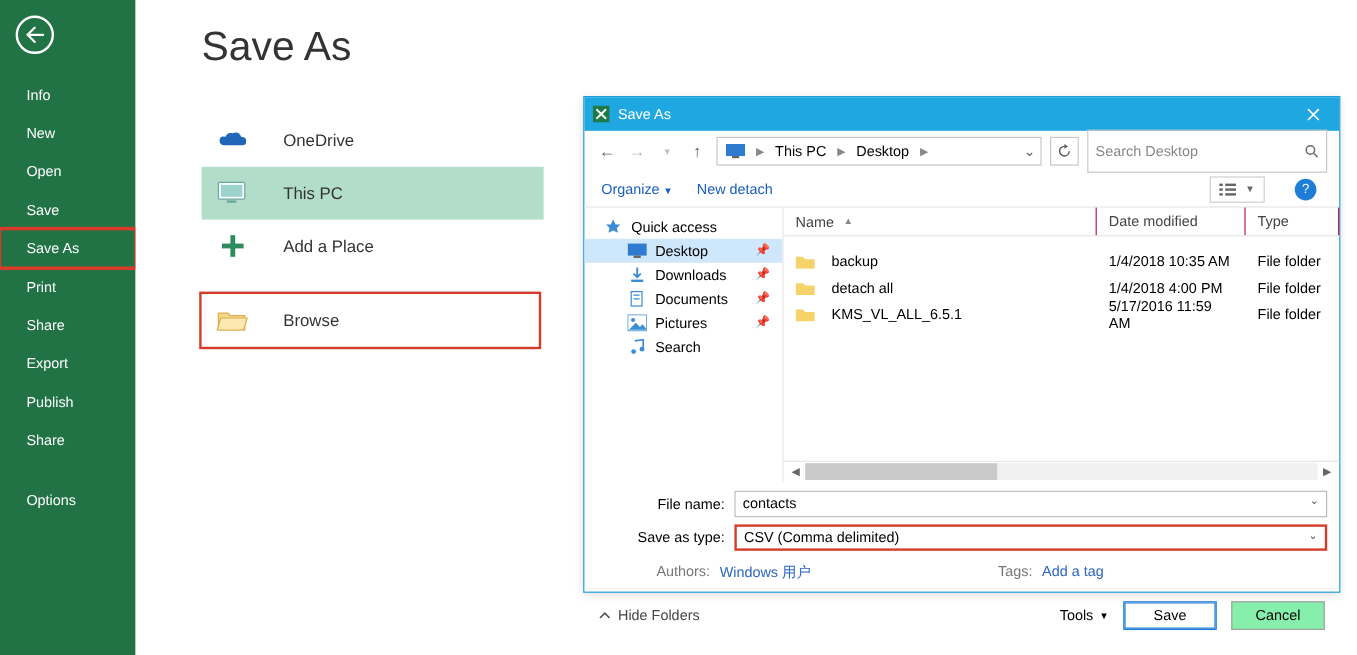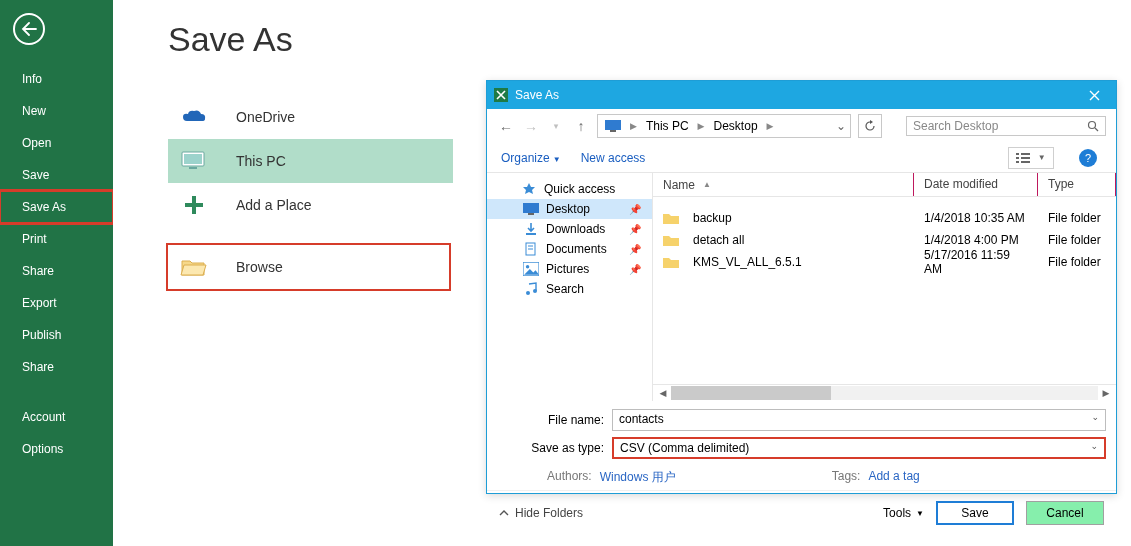--- a/index.html
+++ b/index.html
@@ -32,34 +32,34 @@
   .titlebar .close { width: 40px; height: 28px; display: flex; align-items: center; justify-content: center; cursor: pointer; }
 
   .navrow { height: 34px; display: flex; align-items: center; padding: 0 10px; gap: 7px; }
   .navarrow { width: 18px; text-align: center; color: #6a6a6a; font-size: 14px; cursor: pointer; }
   .navarrow.dis { color: #c0c0c0; }
   .addr { flex: 1; height: 24px; border: 1px solid #c8c8c8; display: flex; align-items: center; font-size: 12px; }
   .addr .seg { padding: 0 7px; height: 100%; display: flex; align-items: center; cursor: pointer; }
   .addr .sep { color: #888; font-size: 9px; padding: 0 2px; }
   .addr .drop { margin-left: auto; width: 18px; text-align: center; color: #666; }
   .refresh { width: 24px; height: 24px; border: 1px solid #c8c8c8; display: flex; align-items: center; justify-content: center; font-size: 12px; cursor: pointer; }
-  .search { width: 200px; height: 20px; border: 1px solid #c8c8c8; display: flex; align-items: center; padding: 0 6px; font-size: 12px; color: #888; margin-left: 17px; }
+  .search { width: 200px; height: 36px; border: 1px solid #c8c8c8; display: flex; align-items: center; padding: 0 6px; font-size: 12px; color: #888; }
   .search .sicon { margin-left: auto; font-size: 12px; color: #555; }
 
   .toolrow { height: 30px; display: flex; align-items: center; padding: 0 14px; gap: 20px; font-size: 12px; border-bottom: 1px solid #e6e6e6; }
   .toolrow .link { color: #1a5ec0; cursor: pointer; }
   .toolrow .link .dd { font-size: 8px; margin-left: 3px; }
   .toolrow .rspacer { flex: 1; }
   .toolrow .ibtn { width: 28px; height: 22px; border: 1px solid transparent; display: flex; align-items: center; justify-content: center; cursor: pointer; }
   .toolrow .ibtn.view { border-color: #cfcfcf; width: 46px; justify-content: space-evenly; }
   .helpcircle { width: 18px; height: 18px; border-radius: 50%; background: #1e7dd6; color: #fff; font-size: 11px; display: flex; align-items: center; justify-content: center; }
 
   .body { display: flex; height: 228px; }
   .tree { width: 166px; border-right: 1px solid #e6e6e6; padding: 6px 0; font-size: 12px; overflow: hidden; }
-  .tree-item { display: flex; align-items: center; gap: 7px; padding: 3px 10px 3px 34px; cursor: pointer; }
+  .tree-item { display: flex; align-items: center; gap: 7px; padding: 3px 10px 3px 16px; cursor: pointer; }
   .tree-item.selected { background: #cfe7fb; }
   .tree-item.indent { padding-left: 36px; }
   .tree-item .pin { margin-left: auto; color: #888; font-size: 10px; }
   .tree-ico { width: 16px; height: 14px; }
 
   .filepane { flex: 1; display: flex; flex-direction: column; font-size: 12px; }
   .colhdr { display: flex; height: 24px; border-bottom: 1px solid #e6e6e6; color: #444; }
   .colhdr > div { padding: 4px 10px; border-right: 1px solid #be185d; }
   .c-name { flex: 1; display: flex; align-items: center; gap: 8px; }
   .c-name .sort { font-size: 8px; color: #888; }
@@ -112,21 +112,20 @@
       <div class="menu-item selected">
         <span>Save As</span>
         <div class="highlight-sel"></div>
       </div>
       <div class="menu-item">Print</div>
       <div class="menu-item">Share</div>
       <div class="menu-item">Export</div>
       <div class="menu-item">Publish</div>
       <div class="menu-item">Share</div>
       <div class="menu-gap"></div>
-      <div class="menu-item">Account</div>
       <div class="menu-item">Options</div>
     </div>
   </div>
 
   <div class="excel-content">
     <div class="page-title">Save As</div>
 
     <div class="loc-item">
       <span class="ico">
         <svg width="28" height="18" viewBox="0 0 28 18">
@@ -221,21 +220,21 @@
             <line x1="8" y1="8" x2="11" y2="11" stroke="#666" stroke-width="1.2"></line>
           </svg>
       </span>
     </div>
   </div>
 
   <div class="toolrow">
     <span class="link">
       <span>Organize</span><span class="dd">▼</span>
     </span>
-    <span class="link">New access</span>
+    <span class="link">New detach</span>
     <span class="rspacer"></span>
     <span class="ibtn view">
       <svg width="14" height="12" viewBox="0 0 14 12">
           <rect y="1" width="3" height="2" fill="#666"></rect>
           <rect y="5" width="3" height="2" fill="#666"></rect>
           <rect y="9" width="3" height="2" fill="#666"></rect>
           <rect x="5" y="1" width="9" height="2" fill="#666"></rect>
           <rect x="5" y="5" width="9" height="2" fill="#666"></rect>
           <rect x="5" y="9" width="9" height="2" fill="#666"></rect>
         </svg>

